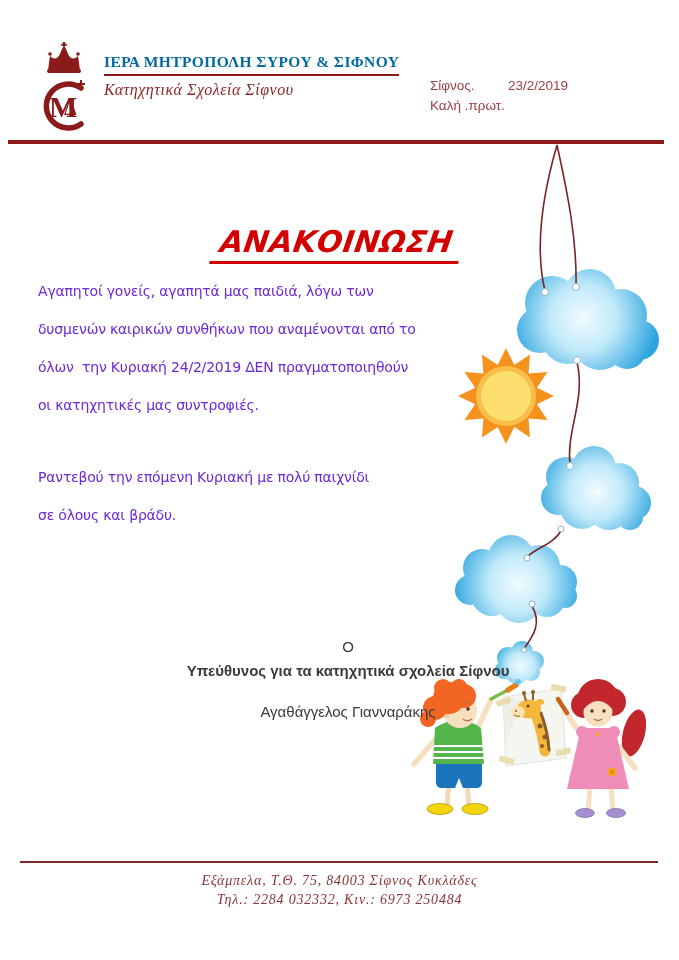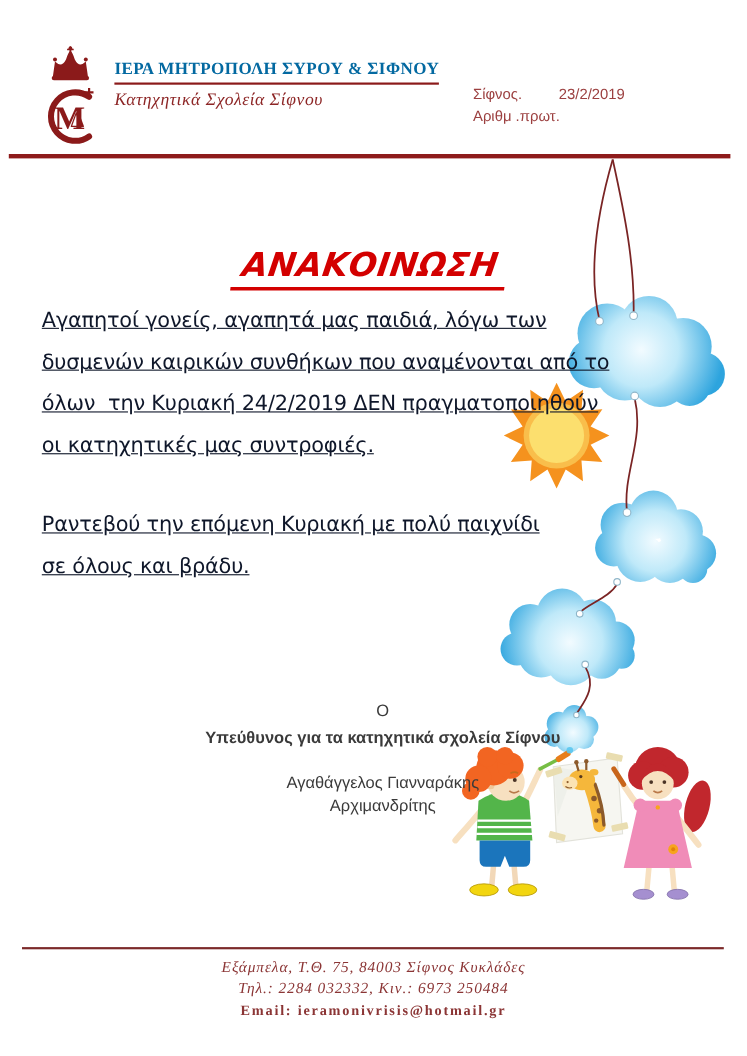--- a/index.html
+++ b/index.html
@@ -24,21 +24,21 @@
 
   .rule-top{left:8px;top:140px;width:656px;height:4px;background:#8e1b1b;}
 
   
   .main-title{left:212px;top:224px;transform:skewX(-8deg);
               font-family:"DejaVu Sans",sans-serif;font-weight:bold;font-style:italic;
               font-size:30px;letter-spacing:.5px;color:#d30000;
               border-bottom:3px solid #d30000;padding:0 8px 2px 8px;white-space:pre;}
 
   
-  .par{left:38px;font-size:19px;line-height:38px;color:#0f172a;letter-spacing:-0.2px;text-decoration:underline;}
+  .par{left:38px;font-size:14px;line-height:38px;color:#6d28d9;letter-spacing:-0.2px;}
   .par1{top:272px;}
   .par2{top:458px;}
   .bline{white-space:pre;}
 
   
   .sig{left:28px;top:638px;width:640px;text-align:center;
        font-family:"Liberation Sans",sans-serif;font-size:15px;color:#3a3a3a;}
   .sig-article{margin-bottom:7px;}
   .sig-role{margin-bottom:24px;white-space:pre;font-weight:bold;}
   .sig-name{margin-bottom:4px;white-space:pre;}
@@ -251,21 +251,21 @@
   <div class="layer org">
     <div class="org-name">ΙΕΡΑ ΜΗΤΡΟΠΟΛΗ ΣΥΡΟΥ &amp; ΣΙΦΝΟΥ</div>
     <div class="org-dept">Κατηχητικά Σχολεία Σίφνου</div>
   </div>
 
   <div class="layer dateblock">
     <div class="daterow">
       <span class="place">Σίφνος.</span>
       <span class="date">23/2/2019</span>
     </div>
-    <div class="protocol">Αριθμ .πρωτ.</div>
+    <div class="protocol">Καλή .πρωτ.</div>
   </div>
 
   <div class="layer rule-top"></div>
 
   <div class="layer main-title">ΑΝΑΚΟΙΝΩΣΗ</div>
 
   <div class="layer par par1">
     <div class="bline">Αγαπητοί γονείς, αγαπητά μας παιδιά, λόγω των</div>
     <div class="bline">δυσμενών καιρικών συνθήκων που αναμένονται από το</div>
     <div class="bline">όλων  την Κυριακή 24/2/2019 ΔΕΝ πραγματοποιηθούν</div>
@@ -274,23 +274,21 @@
 
   <div class="layer par par2">
     <div class="bline">Ραντεβού την επόμενη Κυριακή με πολύ παιχνίδι</div>
     <div class="bline">σε όλους και βράδυ.</div>
   </div>
 
   <div class="layer sig">
     <div class="sig-article">Ο</div>
     <div class="sig-role">Υπεύθυνος για τα κατηχητικά σχολεία Σίφνου</div>
     <div class="sig-name">Αγαθάγγελος Γιανναράκης</div>
-    <div class="sig-rank">Αρχιμανδρίτης</div>
   </div>
 
   <div class="layer rule-bottom"></div>
   <div class="layer footer">
     <div class="footer-line">Εξάμπελα, Τ.Θ. 75, 84003 Σίφνος Κυκλάδες</div>
     <div class="footer-line">Τηλ.: 2284 032332, Κιν.: 6973 250484</div>
-    <div class="footer-email">Email: ieramonivrisis@hotmail.gr</div>
   </div>
 
 </div>
 
 </body></html>

